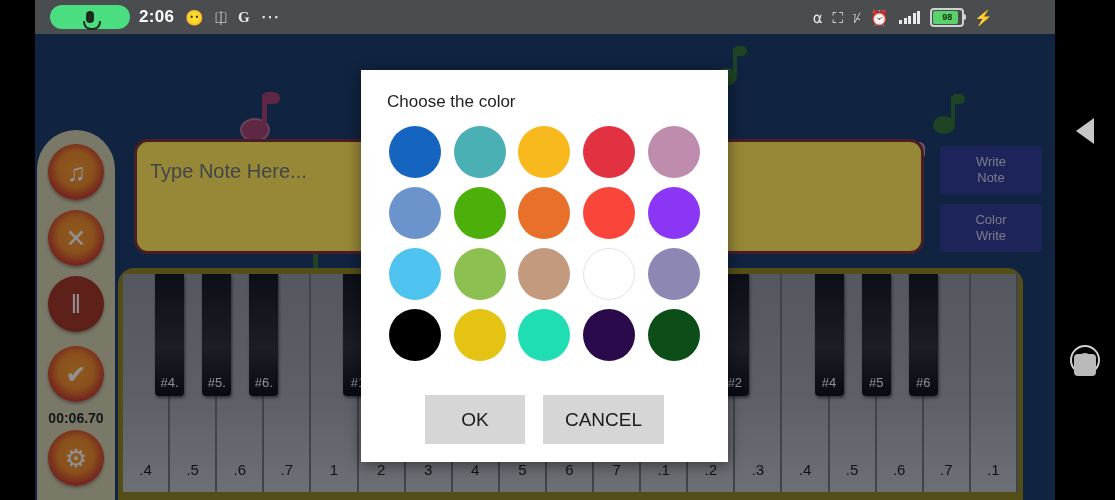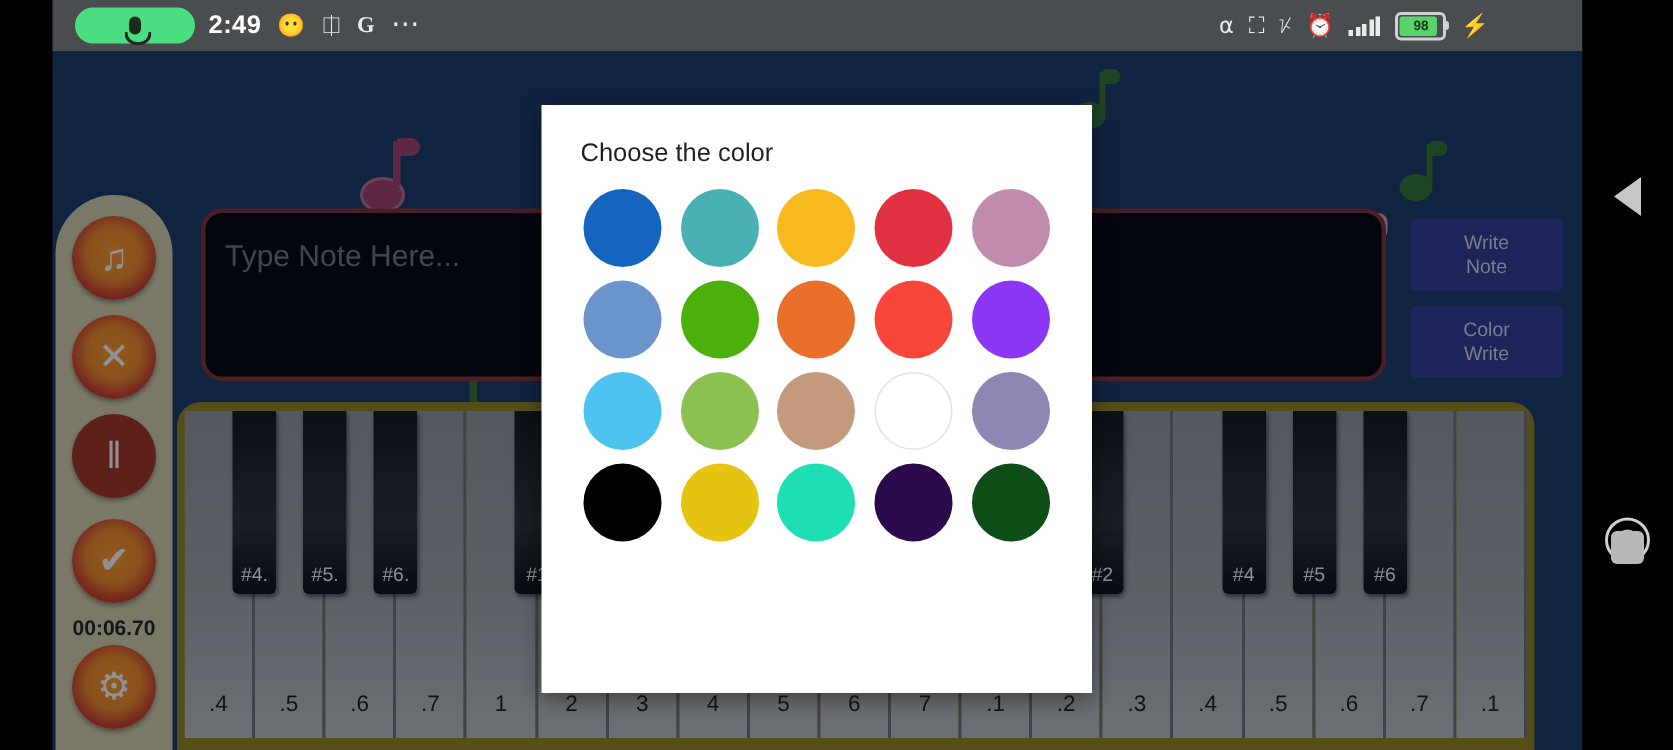--- a/index.html
+++ b/index.html
@@ -35,21 +35,21 @@
   
   #rail{position:absolute;left:2px;top:96px;width:78px;height:370px;background:#cdc49a;border-radius:40px 40px 0 0;}
   .rbtn{position:absolute;left:11px;width:56px;height:56px;border-radius:50%;display:flex;align-items:center;justify-content:center;
         background:radial-gradient(circle at 50% 45%,#f2911f 0%,#e8811b 42%,#c4371f 70%,#a62a18 100%);
         box-shadow:0 2px 3px rgba(0,0,0,.35);}
   .rbtn.plain{background:#9e2f16;}
   .rbtn span{color:#f5f0ea;font-size:25px;line-height:1;}
   .rtimer{position:absolute;left:0;width:78px;text-align:center;font-size:14px;color:#1c1c18;font-weight:bold;}
 
   
-  #noteinput{position:absolute;left:99px;top:105px;width:790px;height:115px;background:#000000;
+  #noteinput{position:absolute;left:99px;top:105px;width:790px;height:115px;background:#fde047;
              border:3px solid #7a2a2a;border-radius:14px;box-sizing:border-box;}
   #noteinput .ph{position:absolute;left:13px;top:18px;font-size:20px;color:#6d6d6d;}
 
   
   .abtn{position:absolute;left:905px;width:102px;height:48px;background:#2e3486;border-radius:4px;
         display:flex;align-items:center;justify-content:center;text-align:center;line-height:16px;
         font-size:13px;color:#c9cbd6;box-sizing:border-box;}
 
   
   #piano{position:absolute;left:83px;top:234px;width:905px;height:232px;background:#8c7d13;border-radius:16px 16px 0 0;padding:6px 5px 0 5px;box-sizing:border-box;}
@@ -273,27 +273,31 @@
         <div class="sw" style="background: rgb(140, 193, 82);"></div>
         <div class="sw" style="background: rgb(195, 154, 126);"></div>
         <div class="sw white" style="background: rgb(255, 255, 255);"></div>
         <div class="sw" style="background: rgb(141, 135, 179);"></div>
         <div class="sw" style="background: rgb(0, 0, 0);"></div>
         <div class="sw" style="background: rgb(229, 195, 18);"></div>
         <div class="sw" style="background: rgb(31, 222, 180);"></div>
         <div class="sw" style="background: rgb(42, 10, 74);"></div>
         <div class="sw" style="background: rgb(13, 77, 24);"></div>
       </div>
+    <div id="dlgbtns">
+      <div class="dbtn">OK</div>
+      <div class="dbtn">CANCEL</div>
+    </div>
   </div>
 
   <div id="statusbar">
     <div class="mic-pill">
       <div class="mic-glyph"></div>
     </div>
-    <div class="sb-time">2:49</div>
+    <div class="sb-time">2:06</div>
     <div class="sb-left-icons">
       <span class="sb-ic">😶</span>
       <span class="sb-ic">⎅</span>
       <span class="sb-ic" style="font-weight:bold;font-family:'Liberation Serif',serif;">G</span>
       <span class="sb-dots">⋯</span>
     </div>
     <div class="sb-right">
       <span class="sb-ic">⍺</span>
       <span class="sb-ic">⛶</span>
       <span class="sb-ic">ᜩ</span>

